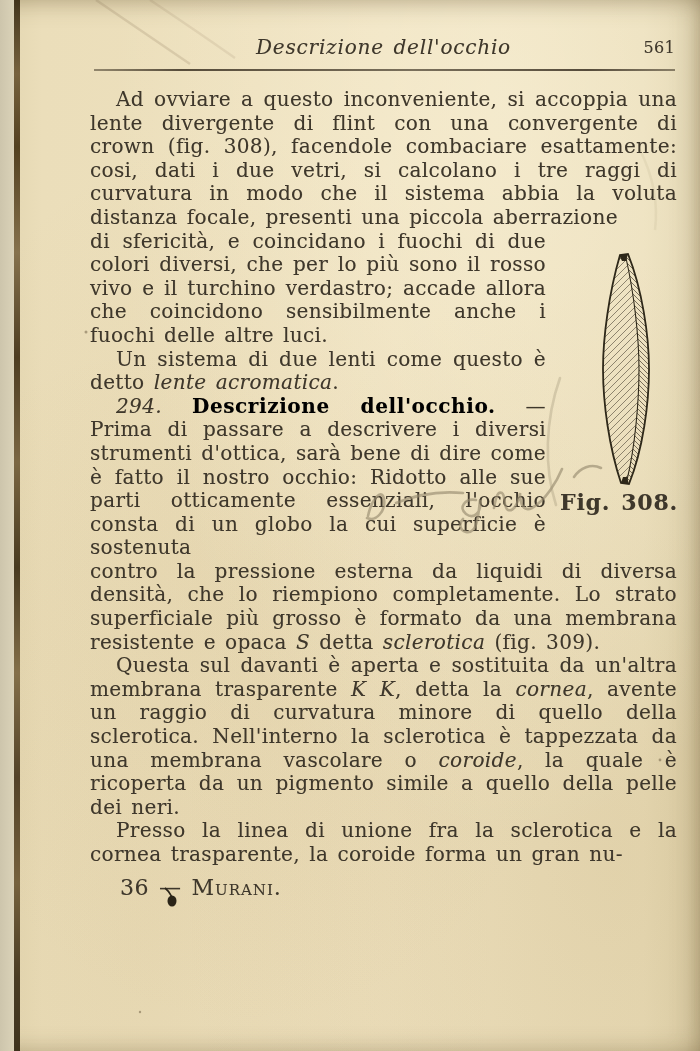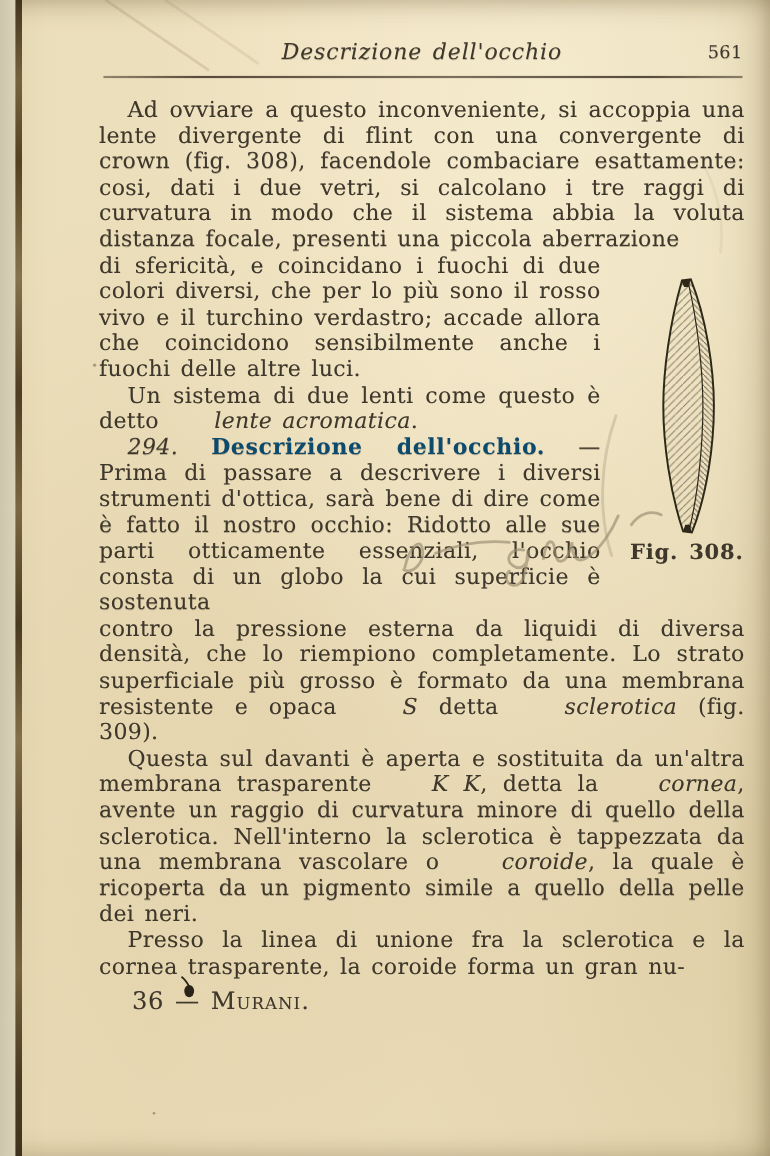--- a/index.html
+++ b/index.html
@@ -34,25 +34,25 @@
   .rule{height:2px;margin:3px 2px 0 4px;border:0;
     background:linear-gradient(90deg,rgba(72,62,45,.55),rgba(60,50,35,.85) 15%,
       rgba(70,60,44,.7) 55%,rgba(58,48,34,.85) 85%,rgba(72,62,45,.6));}
   .body-text{margin-top:17px;}
   p.para{margin:0;text-align:justify;}
   p.indent{text-indent:26px;}
   .wrap-row{display:flex;}
   .narrow-col{width:456px;}
   .fig-col{width:130px;position:relative;}
   .lens-svg{display:block;margin:21px 24px 4px auto;}
-  .fig-caption{font-weight:700;font-size:19px;letter-spacing:.8px;
-    text-align:right;padding-left:14px;white-space:nowrap;}
-  .heading-run{font-weight:700;letter-spacing:.6px;color:#0c4a6e;}
+  .fig-caption{font-weight:700;font-size:22px;letter-spacing:.8px;
+    text-align:left;padding-left:14px;white-space:nowrap;}
+  .heading-run{font-weight:700;letter-spacing:.6px;color:#000000;}
   .num-run{font-style:italic;}
-  .it{font-style:italic;margin-left:41px;}
+  .it{font-style:italic;}
   .footer{margin-top:9px;padding-left:30px;font-size:22px;letter-spacing:.5px;}
   .footer .sc{font-variant:small-caps;letter-spacing:1px;}
   
   .overlay{position:absolute;inset:0;pointer-events:none;}
 </style>
 </head>
 <body>
 
 <div class="stage">
   <div class="paper"></div>

